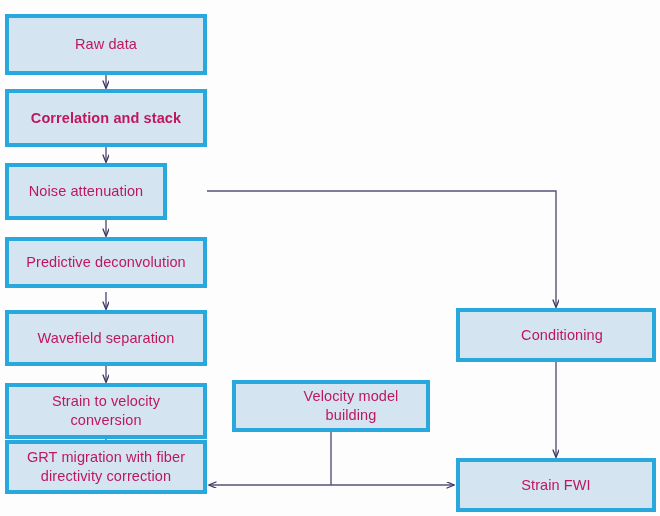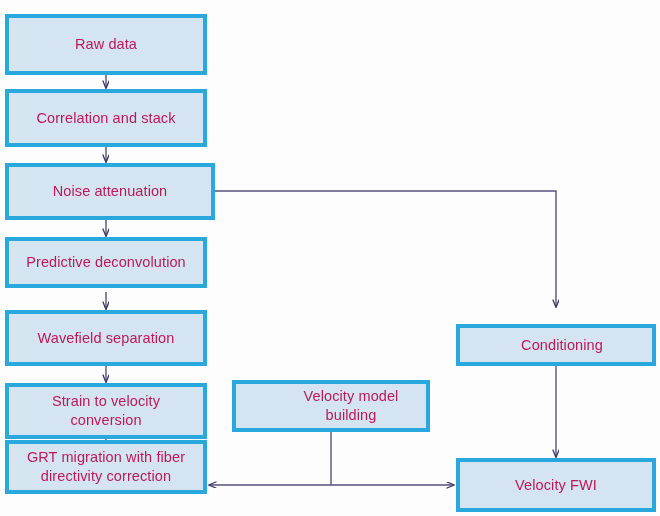--- a/index.html
+++ b/index.html
@@ -42,30 +42,30 @@
     letter-spacing: 0.1px;
     z-index: 2;
   }
   .node .node-label {
     display: block;
     padding: 0 6px;
     white-space: pre-line;
   }
   
   #node-raw-data        { left: 5px;   top: 14px;  width: 202px; height: 61px; }
-  #node-correlation     { left: 5px;   top: 89px;  width: 202px; height: 58px; }
-  #node-noise           { left: 5px;   top: 163px; width: 210px; height: 57px; text-align: right; }
+  #node-correlation     { left: 5px;   top: 89px;  width: 202px; height: 58px; font-weight: bold; }
+  #node-noise           { left: 5px;   top: 163px; width: 162px; height: 57px; text-align: right; }
   #node-deconvolution   { left: 5px;   top: 237px; width: 202px; height: 51px; }
   #node-wavefield       { left: 5px;   top: 310px; width: 202px; height: 56px; }
   #node-strain          { left: 5px;   top: 383px; width: 202px; height: 56px; }
   #node-grt             { left: 5px;   top: 440px; width: 202px; height: 54px; }
   
   #node-velocity        { left: 232px; top: 380px; width: 198px; height: 52px; padding-left: 40px; }
   
-  #node-conditioning    { left: 456px; top: 324px; width: 200px; height: 42px; padding-left: 12px; }
+  #node-conditioning    { left: 456px; top: 308px; width: 200px; height: 54px; padding-left: 12px; }
   #node-elastic-fwi     { left: 456px; top: 458px; width: 200px; height: 54px; }
 </style>
 </head>
 <body>
 
 <div id="diagram">
 
   <svg id="edge-layer" viewBox="0 0 660 516" width="660" height="516" xmlns="http://www.w3.org/2000/svg">
     <defs>
       <marker id="arrowhead" markerWidth="9" markerHeight="9" refX="7.6" refY="3.4" orient="auto" markerUnits="userSpaceOnUse">
@@ -124,16 +124,16 @@
 
   <div class="node" id="node-velocity">
     <span class="node-label">Velocity model building</span>
   </div>
 
   <div class="node" id="node-conditioning">
     <span class="node-label">Conditioning</span>
   </div>
 
   <div class="node" id="node-elastic-fwi">
-    <span class="node-label">Velocity FWI</span>
+    <span class="node-label">Strain FWI</span>
   </div>
 
 </div>
 
 </body></html>

